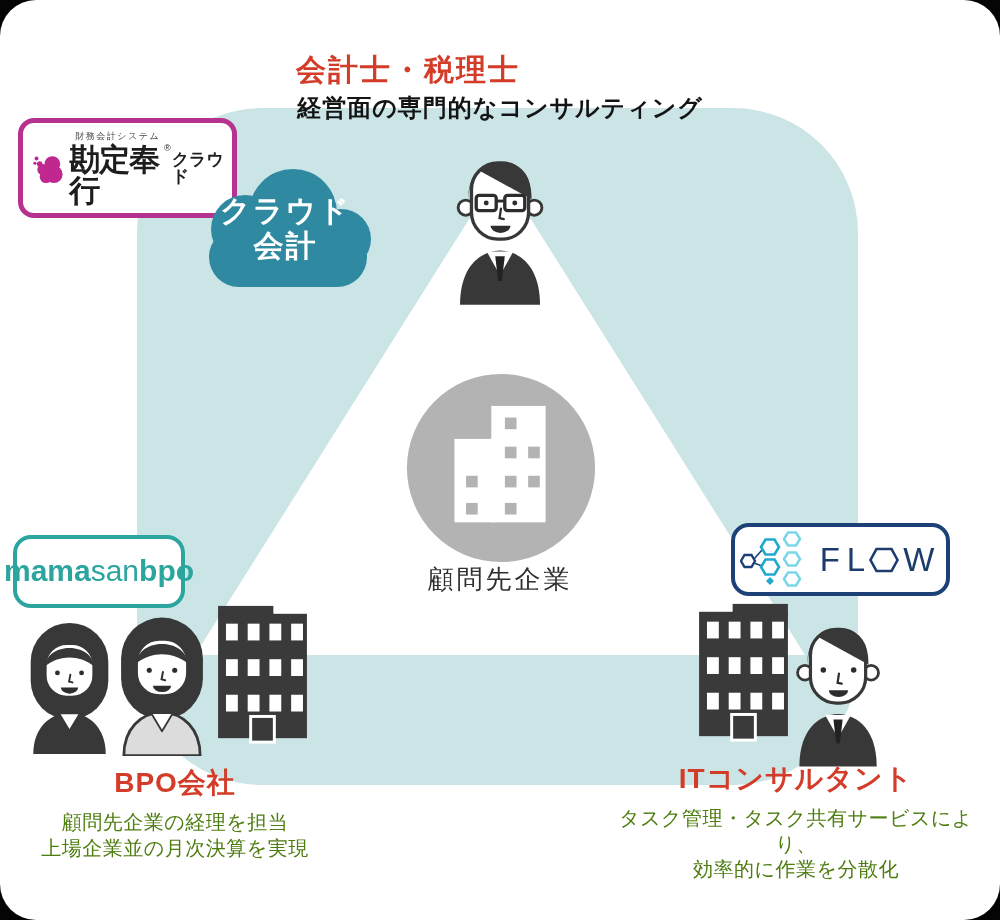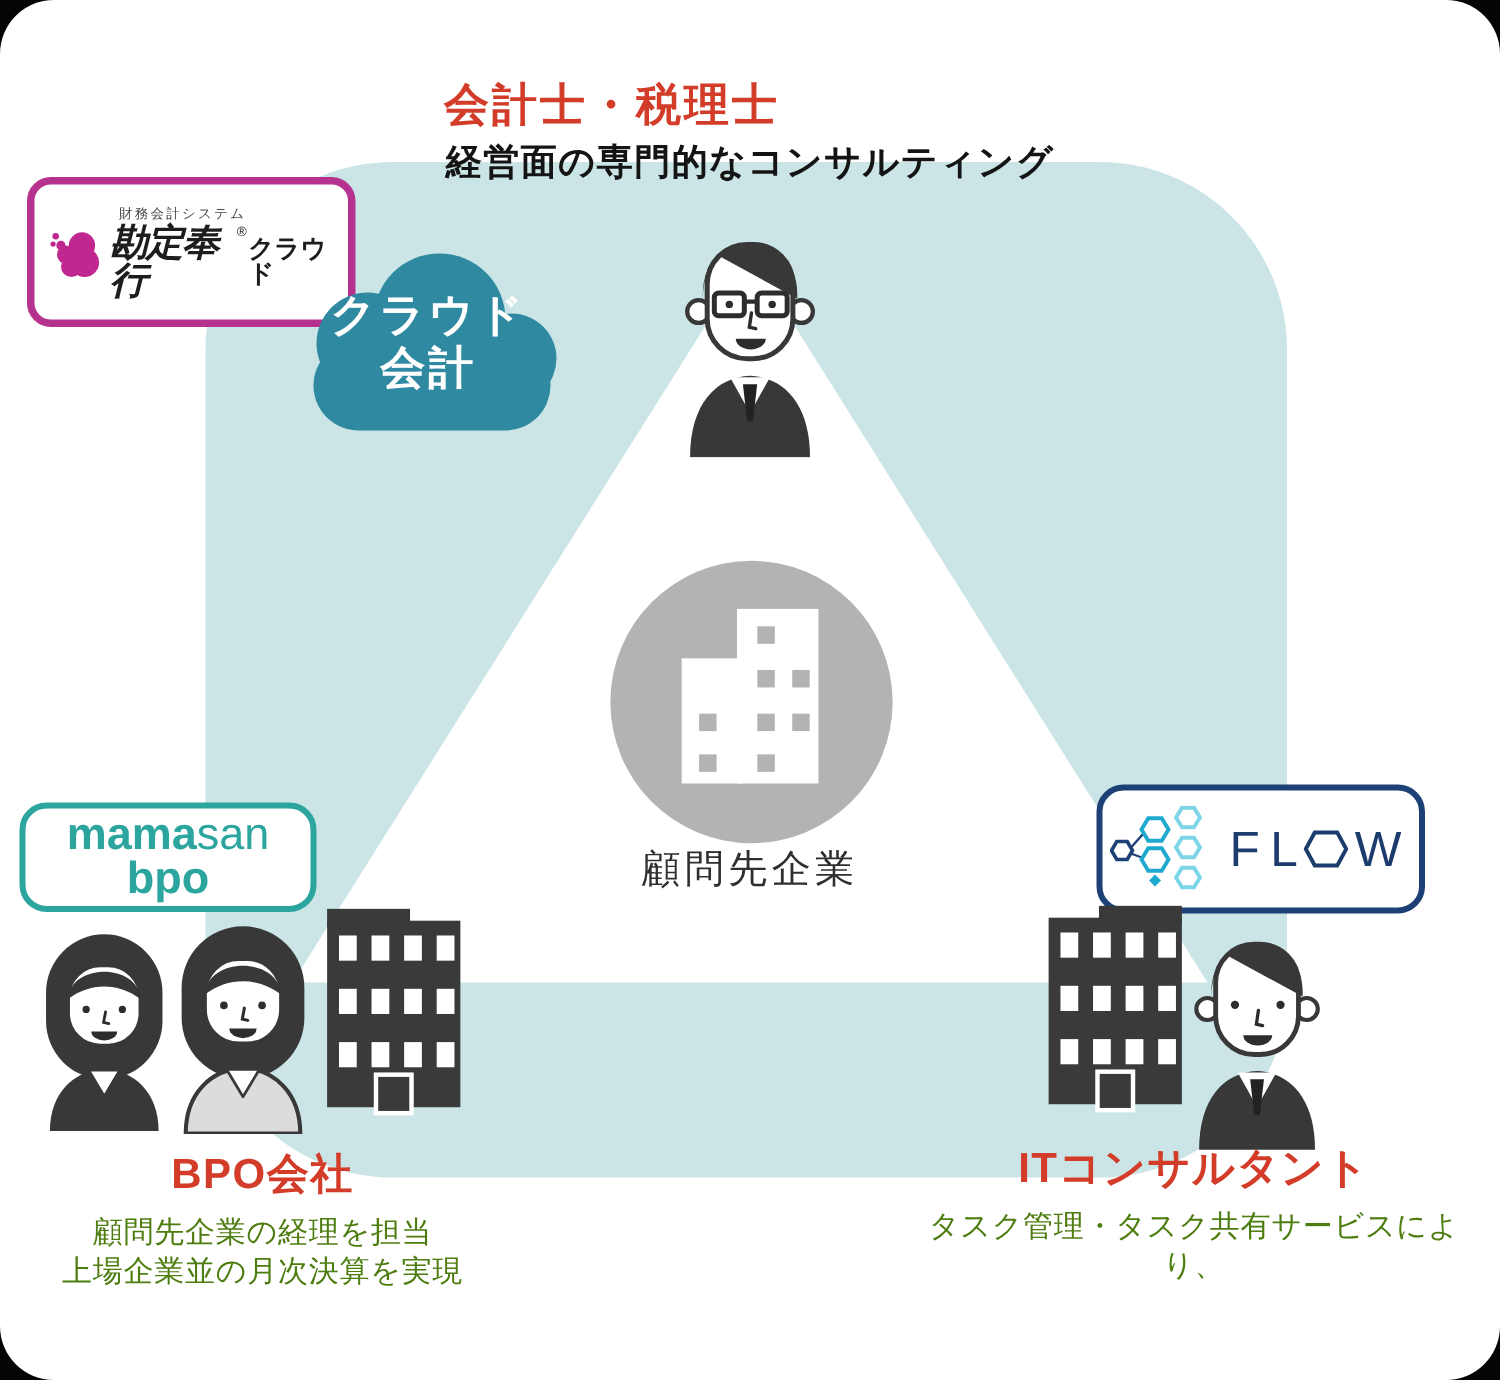--- a/index.html
+++ b/index.html
@@ -32,21 +32,21 @@
 
   
   .kanjo-box{
     left:18px;top:118px;width:219px;height:100px;box-sizing:border-box;
     background:#fff;border:5px solid #b5338f;border-radius:16px;
     display:flex;align-items:center;padding:4px 6px 4px 8px;
   }
   .kanjo-text{display:flex;flex-direction:column;margin-left:2px;}
   .kanjo-sys{font-size:9px;color:#4a4a4a;letter-spacing:1.5px;margin:0 0 1px 6px;}
   .kanjo-main{display:flex;align-items:flex-start;line-height:1;}
-  .kanjo-product{font-size:25px;font-weight:900;color:#1d1d1d;letter-spacing:-1px;font-style:italic;}
+  .kanjo-product{font-size:31px;font-weight:900;color:#1d1d1d;letter-spacing:-1px;}
   .kanjo-reg{font-size:9px;color:#1d1d1d;margin:0 1px;}
   .kanjo-suffix{font-size:17px;font-weight:900;color:#1d1d1d;margin-top:7px;}
 
   
   .cloud-badge{left:183px;top:167px;width:205px;height:138px;}
   .cloud-badge svg{position:absolute;inset:0;}
   .cloud-text{
     position:absolute;left:0;top:26px;width:100%;text-align:center;
     color:#ffffff;font-size:30px;font-weight:700;line-height:1.18;letter-spacing:2px;
   }
@@ -61,32 +61,32 @@
 
   
   .client-circle{left:404px;top:371px;width:194px;height:194px;}
   .client-label{
     left:0;top:562px;width:1000px;text-align:center;
     font-size:26px;color:#2f2f2f;letter-spacing:3px;
   }
 
   
   .mamasan-box{
-    left:13px;top:535px;width:198px;height:73px;box-sizing:border-box;
+    left:13px;top:535px;width:172px;height:73px;box-sizing:border-box;
     background:#fff;border:4px solid #2ba59e;border-radius:18px;
-    display:flex;flex-direction:column;align-items:center;justify-content:center;
+    display:flex;flex-direction:row;align-items:center;justify-content:center;
     color:#2ba59e;line-height:0.95;
   }
   .mamasan-l1{font-size:30px;}
   .mamasan-l1 .b{font-weight:700;}
   .mamasan-l2{font-size:30px;font-weight:700;}
 
   
   .flow-box{
-    left:731px;top:523px;width:219px;height:86px;box-sizing:border-box;
+    left:731px;top:523px;width:219px;height:73px;box-sizing:border-box;
     background:#fff;border:4px solid #1d4077;border-radius:18px;
     display:flex;align-items:center;justify-content:center;gap:16px;
   }
   .flow-word{
     display:flex;align-items:center;color:#1c3c6e;
     font-size:33px;font-weight:500;letter-spacing:7px;
   }
   .flow-word svg{margin:0 4px 0 -3px;}
 
   
@@ -276,15 +276,16 @@
 
   <div class="abs bpo-block">
     <div class="sec-title">BPO会社</div>
     <p class="sec-line">顧問先企業の経理を担当</p>
     <p class="sec-line">上場企業並の月次決算を実現</p>
   </div>
 
   <div class="abs it-block">
     <div class="sec-title">ITコンサルタント</div>
     <p class="sec-line">タスク管理・タスク共有サービスにより、</p>
+    <p class="sec-line">効率的に作業を分散化</p>
   </div>
 
 </div>
 
 </body></html>

